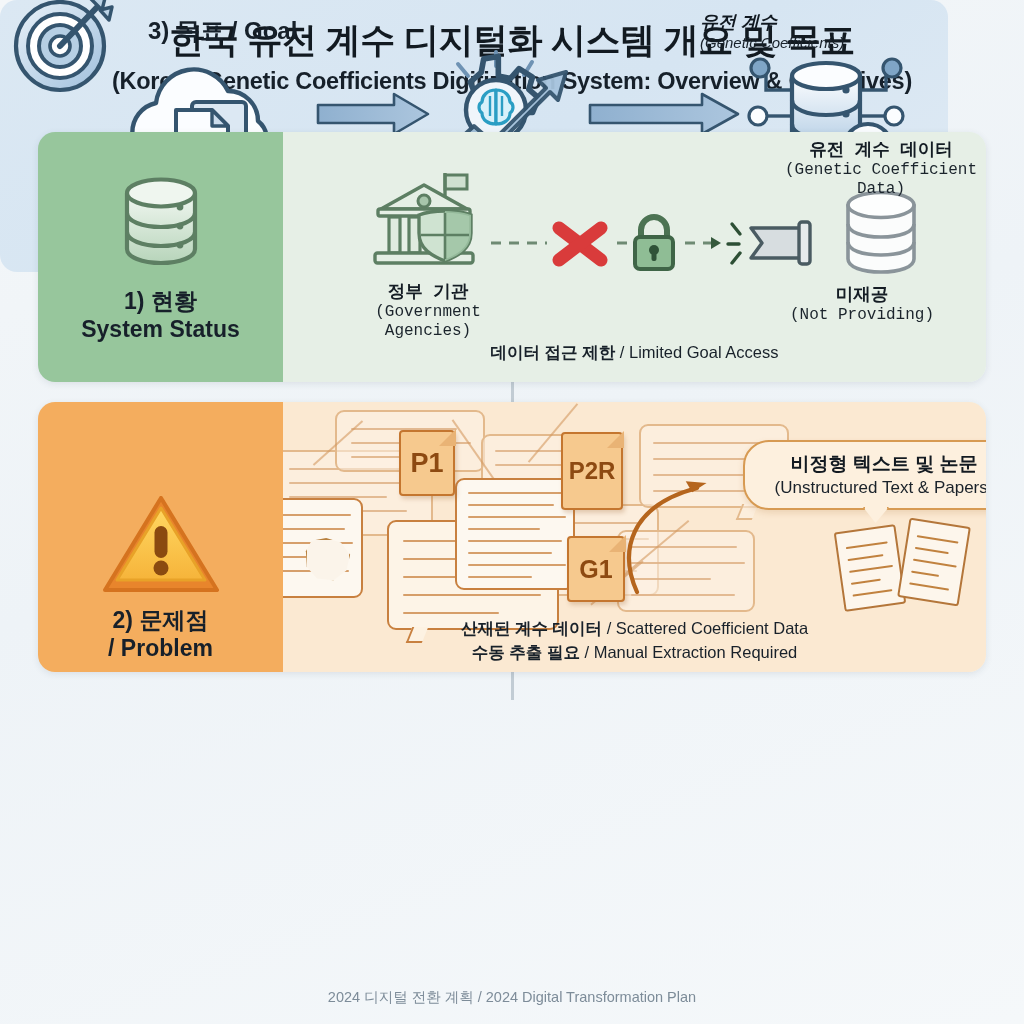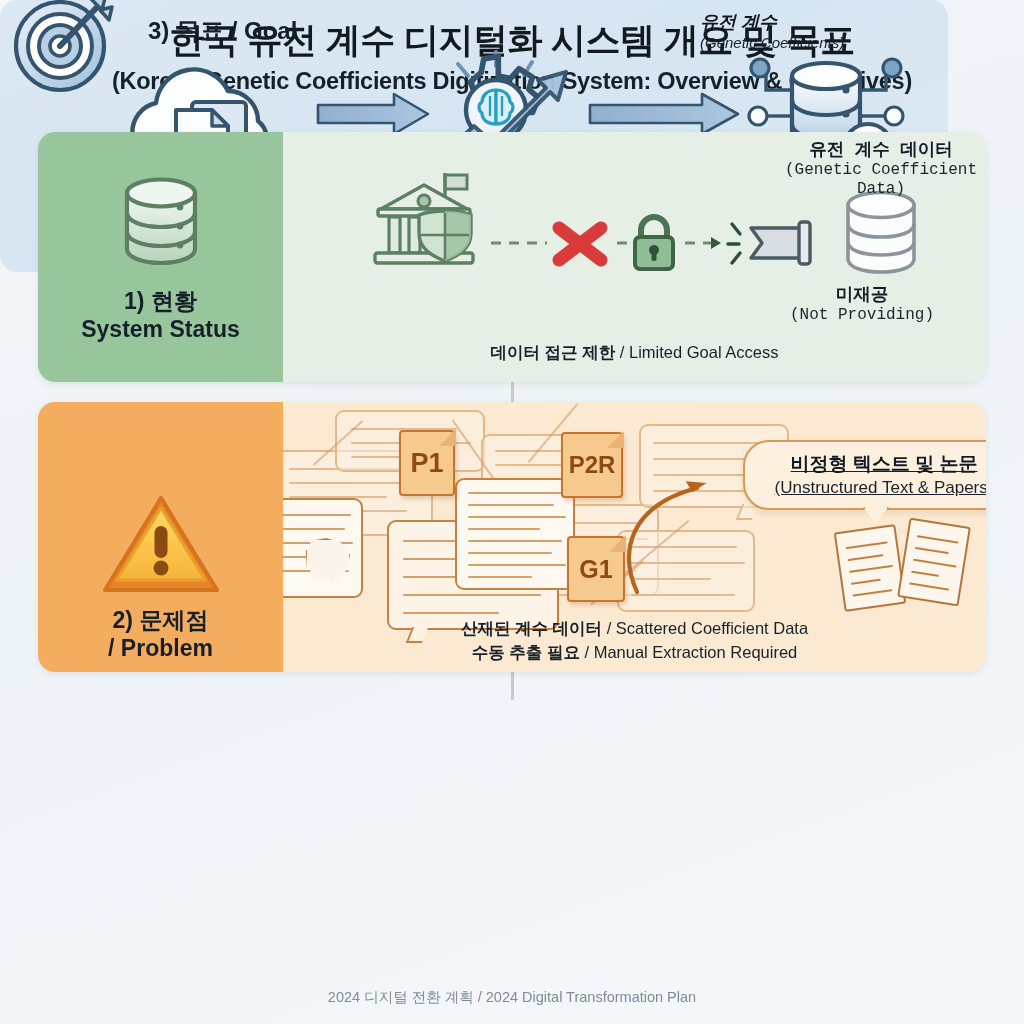--- a/index.html
+++ b/index.html
@@ -227,20 +227,24 @@
         <rect x="310" y="14" width="11" height="42" rx="3" fill="#e6eaec" stroke="#4a5b62" stroke-width="3.4"></rect>
       </svg>
 
       <svg style="position:absolute;left:555px;top:55px;" width="86" height="96" viewBox="0 0 86 96">
         <path d="M10 18 v54 c0 8 14 13 33 13 s33-5 33-13 V18z" fill="#fbfcfc" stroke="#8a949a" stroke-width="3.6" stroke-linejoin="round"></path>
         <ellipse cx="43" cy="18" rx="33" ry="12.5" fill="#fdfefe" stroke="#8a949a" stroke-width="3.6"></ellipse>
         <path d="M10 37 c0 8 14 13 33 13 s33-5 33-13" fill="none" stroke="#8a949a" stroke-width="3.6"></path>
         <path d="M10 55 c0 8 14 13 33 13 s33-5 33-13" fill="none" stroke="#8a949a" stroke-width="3.6"></path>
       </svg>
 
+      <div class="node-cap" style="left:60px;top:150px;width:170px;">
+        <div class="kr">정부 기관</div>
+        <div class="en">(Government Agencies)</div>
+      </div>
       <div class="node-cap" style="left:478px;top:8px;width:240px;">
         <div class="kr">유전 계수 데이터</div>
         <div class="en">(Genetic Coefficient Data)</div>
       </div>
       <div class="node-cap" style="left:479px;top:153px;width:200px;">
         <div class="kr">미재공</div>
         <div class="en">(Not Providing)</div>
       </div>
 
       <div class="sec-footer" style="top:210px;">
@@ -347,33 +351,33 @@
         <div class="ln" style="left:10px;top:42px;width:76px;"></div>
         <div class="ln" style="left:10px;top:56px;width:58px;"></div>
         <div class="ln" style="left:10px;top:70px;width:72px;"></div>
       </div>
 
       <div class="crumple" style="left:22px;top:136px;"></div>
 
       <div class="filetag" style="left:116px;top:28px;width:56px;height:66px;font-size:27px;">
         <span>P1</span>
       </div>
-      <div class="filetag" style="left:278px;top:30px;width:62px;height:66px;font-size:24px;">
+      <div class="filetag" style="left:278px;top:30px;width:62px;height:78px;font-size:24px;">
         <span>P2R</span>
       </div>
       <div class="filetag" style="left:284px;top:134px;width:58px;height:66px;font-size:25px;">
         <span>G1</span>
       </div>
 
       <svg style="position:absolute;left:332px;top:58px;" width="130" height="140" viewBox="0 0 130 140">
         <path d="M22 132 C4 92 14 46 82 28" fill="none" stroke="#b5651d" stroke-width="4.2" stroke-linecap="round"></path>
         <path d="M92 25 l-20 -6 l4 12 z" fill="#b5651d" transform="rotate(-12 82 26)"></path>
       </svg>
 
-      <div class="callout" style="left:460px;top:38px;width:282px;text-decoration:underline;">
+      <div class="callout" style="left:460px;top:38px;width:282px;">
         <div class="kr">비정형 텍스트 및 논문</div>
         <div class="en">(Unstructured Text &amp; Papers)</div>
         <div class="ctail"></div>
       </div>
 
       <div class="torn-doc" style="left:556px;top:126px;transform:rotate(-8deg);">
         <div class="ln" style="left:8px;top:14px;width:42px;"></div>
         <div class="ln" style="left:8px;top:26px;width:36px;"></div>
         <div class="ln" style="left:8px;top:38px;width:44px;"></div>
         <div class="ln" style="left:8px;top:50px;width:30px;"></div>

